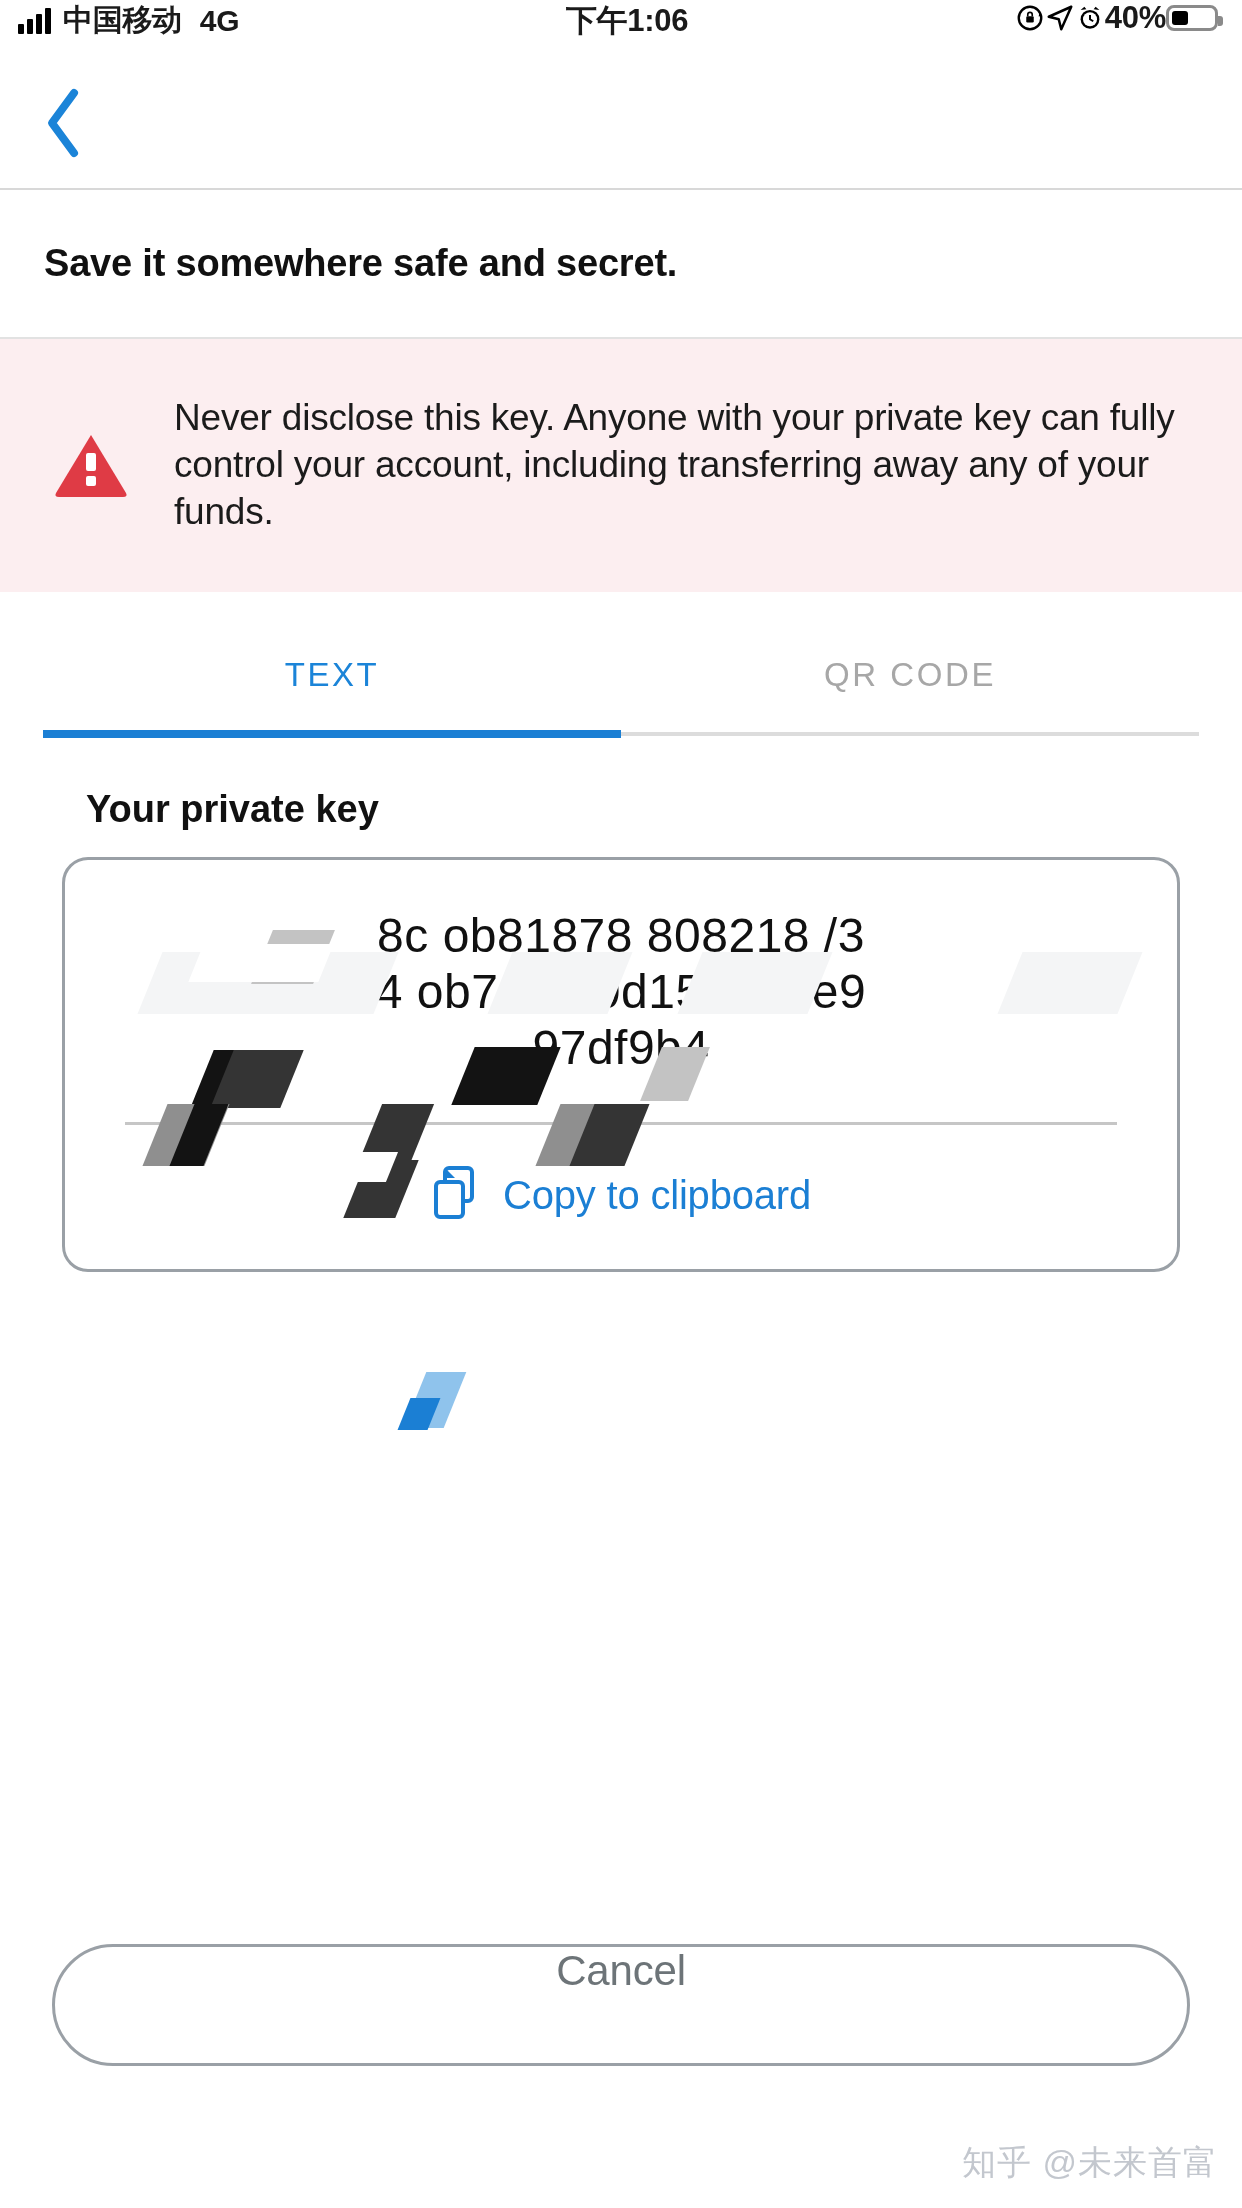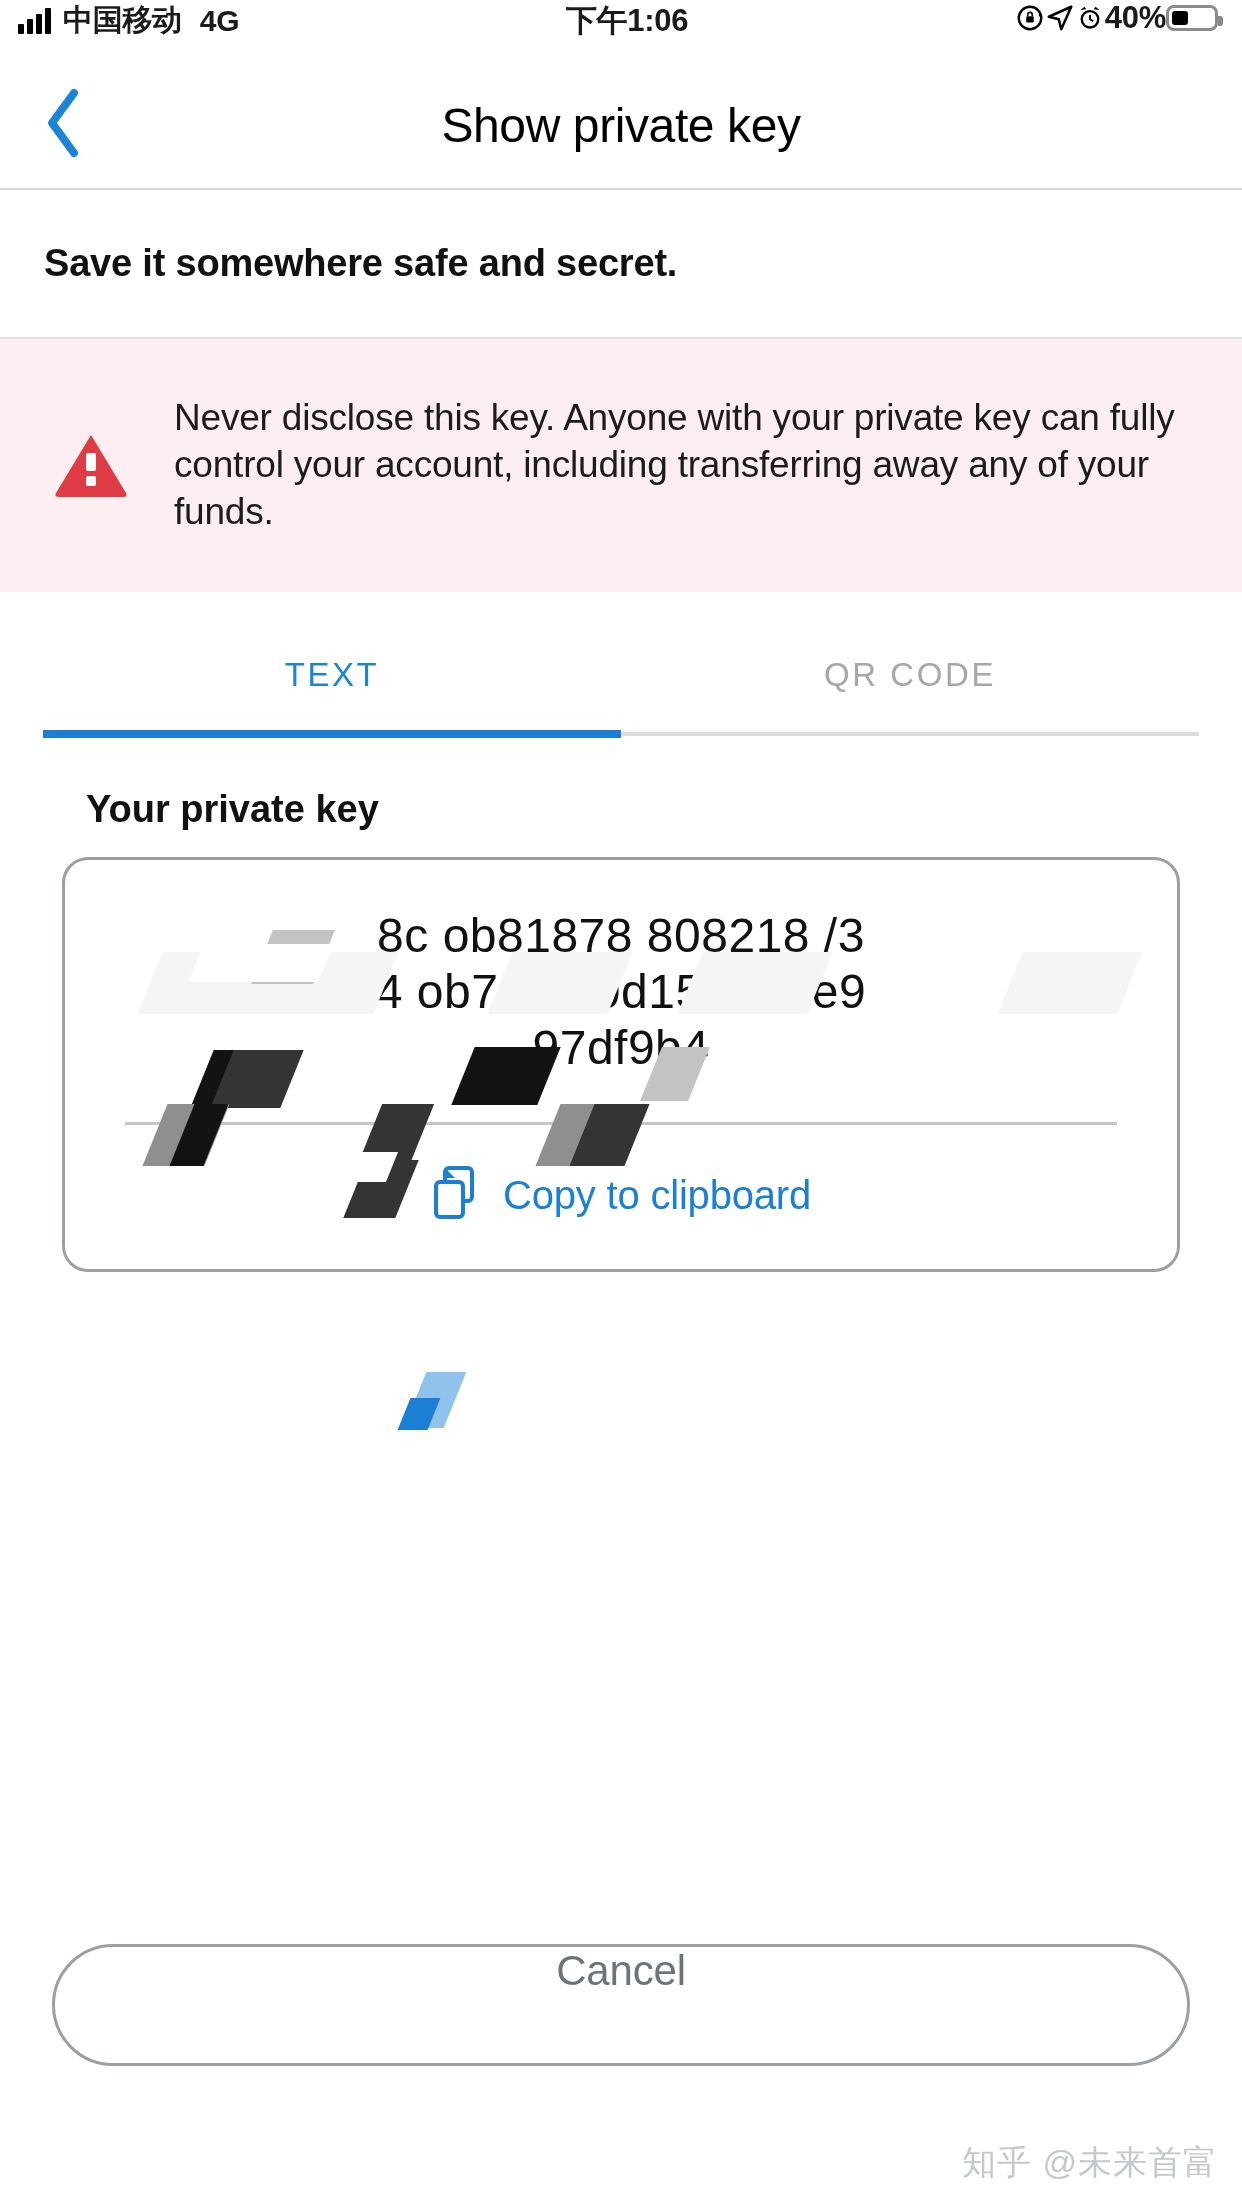--- a/index.html
+++ b/index.html
@@ -201,21 +201,20 @@
 </div>
 
 <div class="navbar">
   <div class="back-btn">
     <span>
       <svg width="46" height="72" viewBox="0 0 46 72">
           <path d="M33 6L11 36l22 30" fill="none" stroke="#1b84d8" stroke-width="8" stroke-linecap="round" stroke-linejoin="round"></path>
         </svg>
     </span>
   </div>
-  <div class="nav-title">Show private key</div>
 </div>
 
 <div class="subtitle-row">
   <div class="subtitle">Save it somewhere safe and secret.</div>
 </div>
 
 <div class="warning">
   <div class="warn-icon">
     <svg width="76" height="68" viewBox="0 0 76 68">
       <path d="M38 4 L73 62 Q75 66 70 66 L6 66 Q1 66 3 62 Z" fill="#df3b45"></path>

